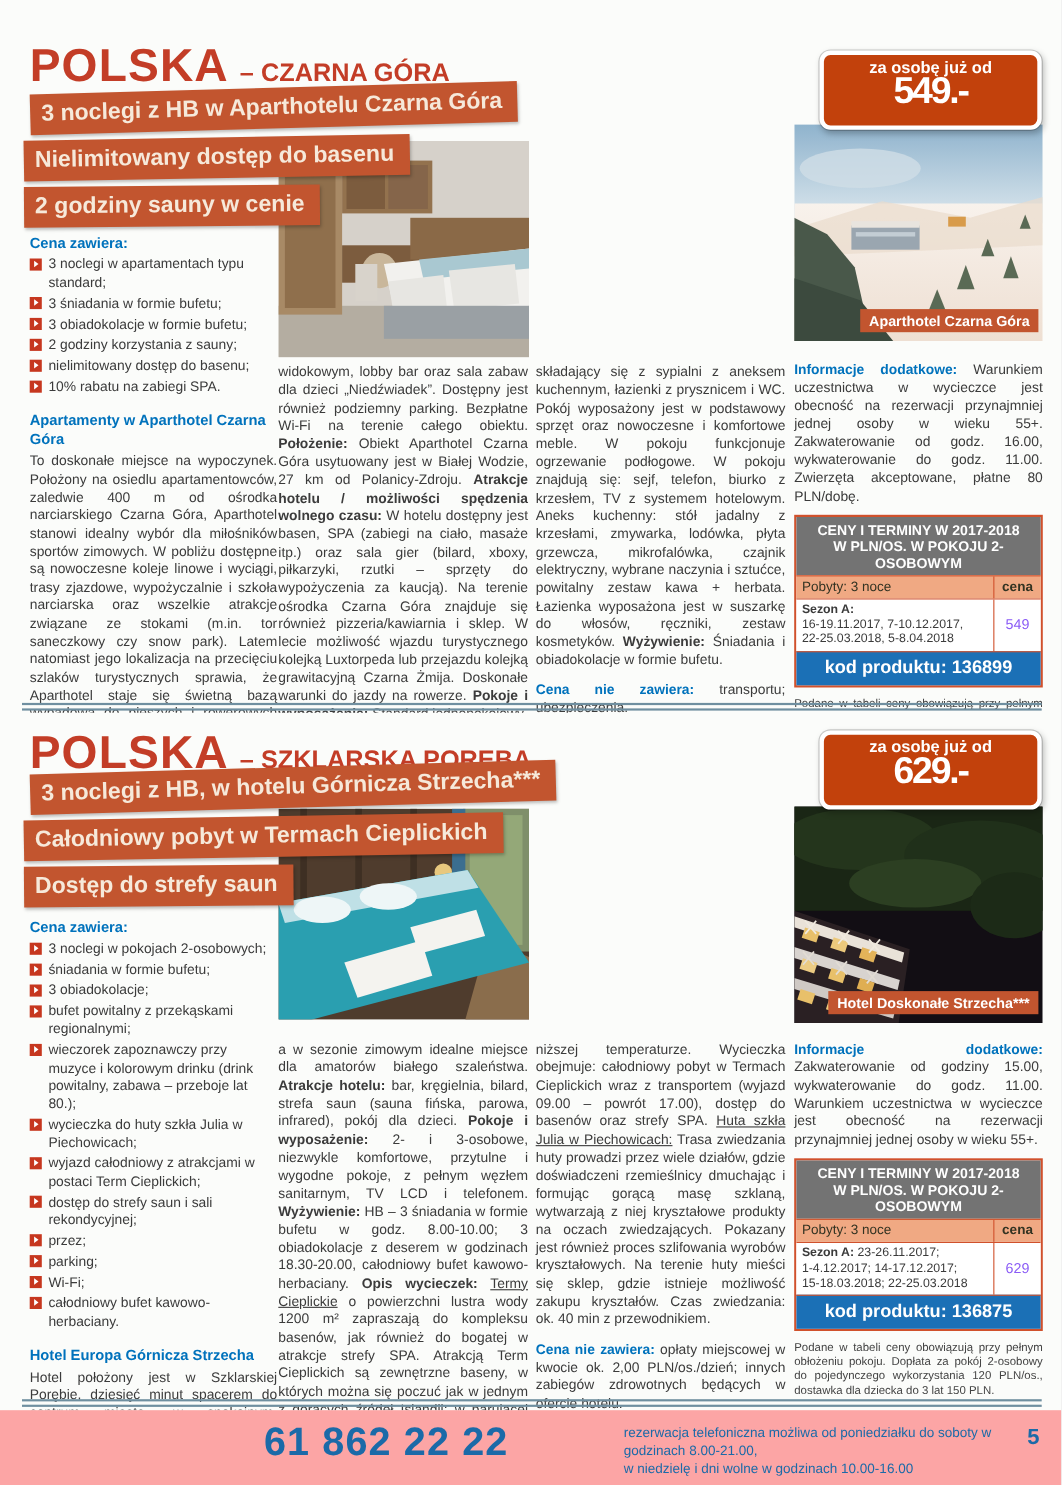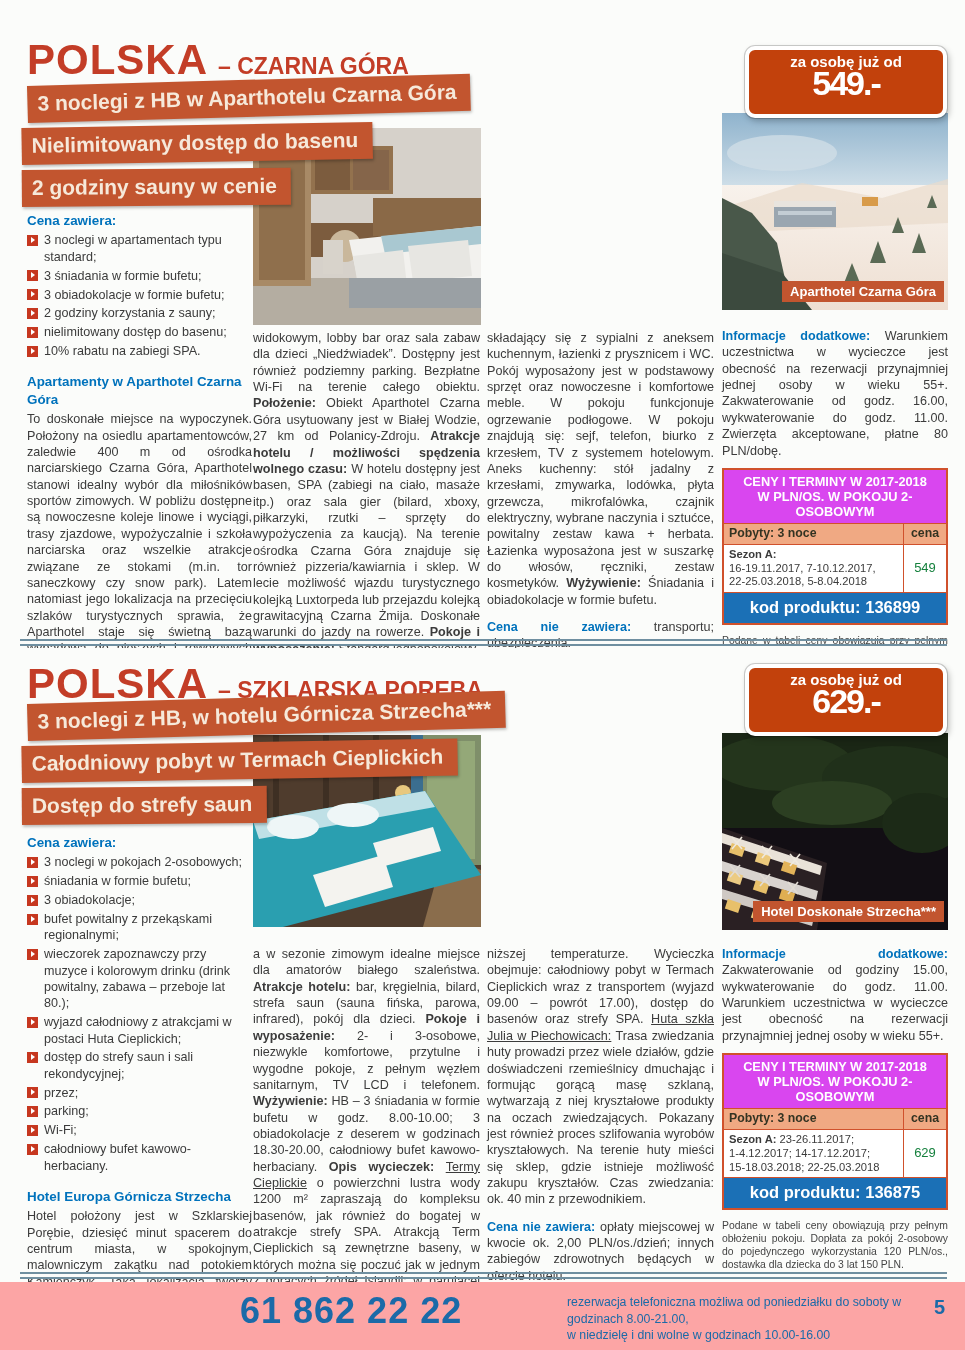--- a/index.html
+++ b/index.html
@@ -37,31 +37,31 @@
   .mt{margin-top:11px;}
   
   .includes{margin-bottom:14px;}
   .inc-item{display:flex;margin-bottom:2.5px;}
   .bullet{flex:0 0 11px;width:11px;height:11px;background:#c6371f;margin:2.5px 6px 0 0;position:relative;}
   .bullet::after{content:"";position:absolute;left:4px;top:2px;width:0;height:0;
                  border-left:4px solid #fff;border-top:3.5px solid transparent;border-bottom:3.5px solid transparent;}
   .inc-text{flex:1;text-align:left;}
   
   .price-table{border:2px solid #d0512c;width:226px;box-sizing:border-box;margin-top:9px;background:#fff;}
-  .pt-head{background:#d946ef;color:#fff;font-weight:bold;font-size:12.8px;text-align:center;
+  .pt-head{background:#737373;color:#fff;font-weight:bold;font-size:12.8px;text-align:center;
            line-height:1.18;padding:4px 2px;}
   .pt-row{display:flex;border-top:1px solid #d0512c;}
   .pt-sub{background:#f0a983;}
   .pt-left{flex:1;padding:2px 5px;text-align:left;}
-  .pt-sub .pt-left{font-weight:bold;font-size:12.3px;color:#332;}
+  .pt-sub .pt-left{font-weight:normal;font-size:12.3px;color:#332;}
   .pt-right{flex:0 0 42px;border-left:1px solid #d0512c;display:flex;align-items:center;justify-content:center;}
   .pt-sub .pt-right{font-weight:bold;font-size:12.3px;color:#332;}
   .pt-data{background:#fff;}
   .season{font-size:11.2px;line-height:1.22;white-space:pre-line;padding:3px 5px;}
-  .pt-price{font-size:13px;color:#15803d;}
+  .pt-price{font-size:13px;color:#8b5cf6;}
   .pt-kod{background:#1b70b6;color:#fff;font-weight:bold;font-size:16.5px;text-align:center;
           padding:4px 2px;border-top:1px solid #d0512c;}
   .fine{font-size:10.4px;line-height:1.27;margin-top:9px;text-align:justify;color:#444;}
   
   .rule{position:absolute;left:20px;right:18px;height:3px;border-top:2px solid #6f8fa0;border-bottom:2px solid #6f8fa0;}
   
   #footer{position:absolute;left:0;top:1282px;width:965px;height:68px;background:#fca5a5;}
   .phone{position:absolute;left:240px;top:8px;font-size:36px;font-weight:bold;color:#1b6aa8;letter-spacing:1px;}
   .foot-info{position:absolute;left:567px;top:12px;width:350px;font-size:12.3px;line-height:1.35;color:#1b6aa8;}
   .page-num{position:absolute;right:20px;top:14px;font-size:20px;font-weight:bold;color:#1b6aa8;}
@@ -298,24 +298,28 @@
           <div class="inc-item">
             <span class="bullet"></span>
             <span class="inc-text">bufet powitalny z przekąskami regionalnymi;</span>
           </div>
 
           <div class="inc-item">
             <span class="bullet"></span>
             <span class="inc-text">wieczorek zapoznawczy przy muzyce i kolorowym drinku (drink powitalny, zabawa – przeboje lat 80.);</span>
           </div>
 
-
-          <div class="inc-item">
-            <span class="bullet"></span>
-            <span class="inc-text">wyjazd całodniowy z atrakcjami w postaci Huta Cieplickich;</span>
+          <div class="inc-item">
+            <span class="bullet"></span>
+            <span class="inc-text">wycieczka do huty szkła Julia w Piechowicach;</span>
+          </div>
+
+          <div class="inc-item">
+            <span class="bullet"></span>
+            <span class="inc-text">wyjazd całodniowy z atrakcjami w postaci Term Cieplickich;</span>
           </div>
 
           <div class="inc-item">
             <span class="bullet"></span>
             <span class="inc-text">dostęp do strefy saun i sali rekondycyjnej;</span>
           </div>
 
           <div class="inc-item">
             <span class="bullet"></span>
             <span class="inc-text">przez;</span>

